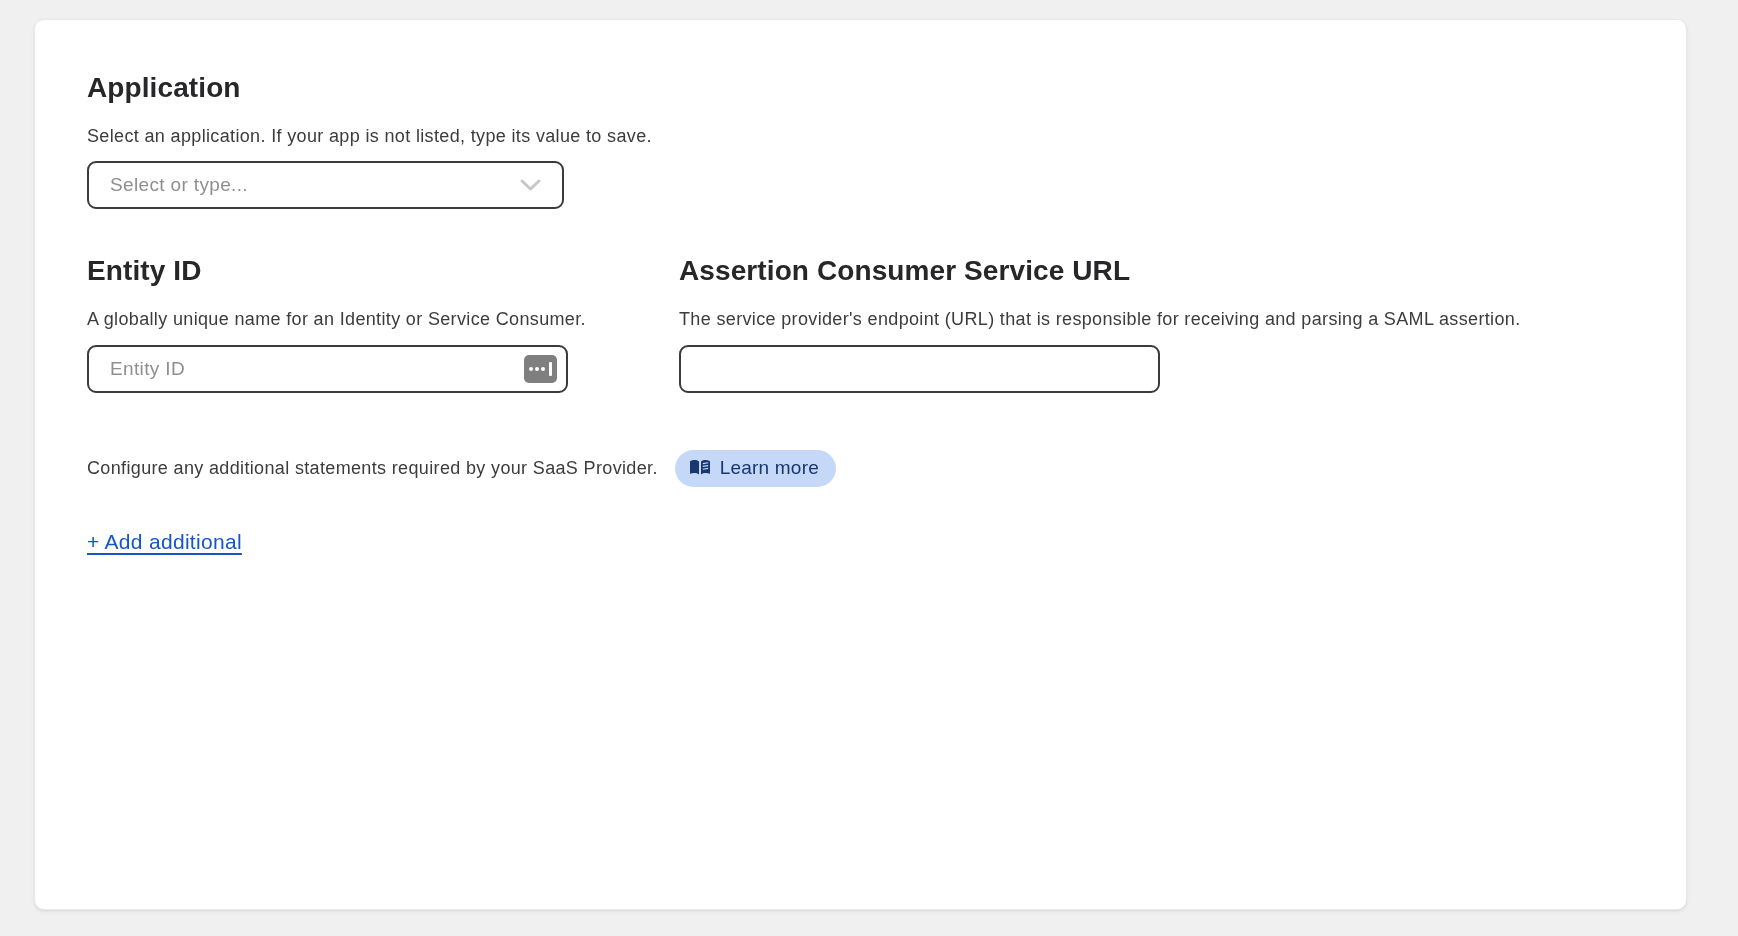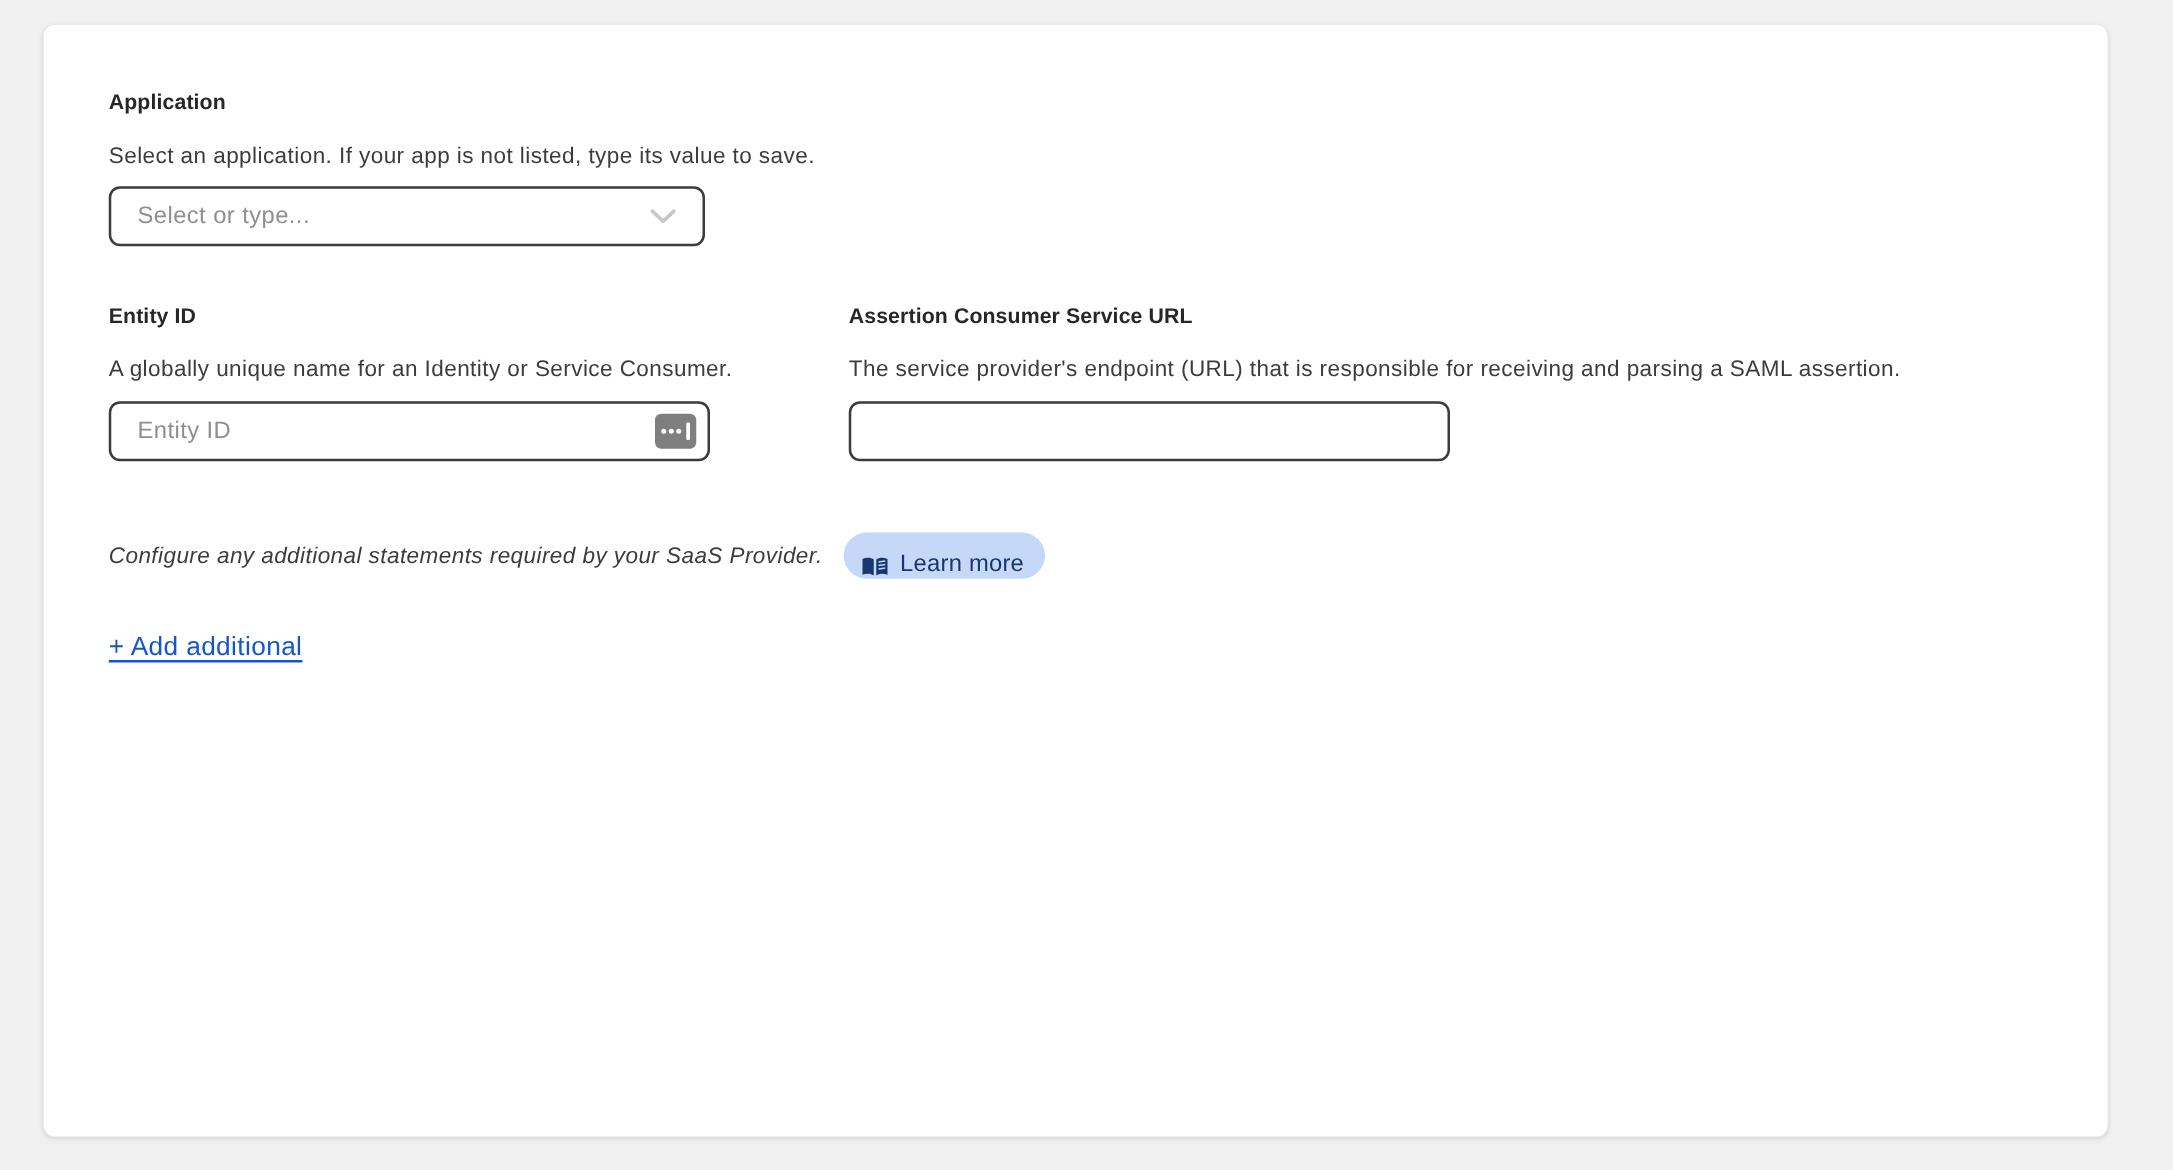--- a/index.html
+++ b/index.html
@@ -13,21 +13,21 @@
     position: absolute;
     left: 34px; top: 19px;
     width: 1653px; height: 891px;
     background: #ffffff;
     border: 1px solid #e9e9e9;
     border-radius: 10px;
     box-shadow: 0 1px 2px rgba(0,0,0,0.06), 0 2px 5px rgba(0,0,0,0.05);
     padding: 52px 52px 0 52px;
   }
   .section-title {
-    font-size: 17px;
+    font-size: 28px;
     font-weight: 700;
     color: #27272a;
     letter-spacing: 0.1px;
     margin-bottom: 20px;
   }
   .section-desc {
     font-size: 18px;
     color: #3c3c3c;
     letter-spacing: 0.35px;
     line-height: 1.35;
@@ -79,24 +79,24 @@
   .two-col { display: flex; margin-bottom: 57px; }
   .col-entity { width: 592px; flex: none; }
   .col-acs { flex: 1; min-width: 0; }
   .col-entity .field-box, .col-acs .field-box { width: 481px; }
 
   .sec-nameid { margin-bottom: 104px; }
   .sec-nameid .field-box { width: 480px; }
 
   .sec-saml { margin-bottom: 43px; }
   .desc-row { display: flex; align-items: center; gap: 17px; }
-  .desc-row .section-desc { margin-bottom: 0; font-style: italic; }
+  .desc-row .section-desc { margin-bottom: 0; }
   .learn-more-badge {
     display: inline-flex;
-    align-items: flex-end;
+    align-items: center;
     gap: 9px;
     height: 37px;
     padding: 0 17px 0 14px;
     background: #c5d8f8;
     border: none;
     border-radius: 19px;
     cursor: pointer;
     font-family: "Liberation Sans", "DejaVu Sans", sans-serif;
     font-size: 19px;
     letter-spacing: 0.2px;

